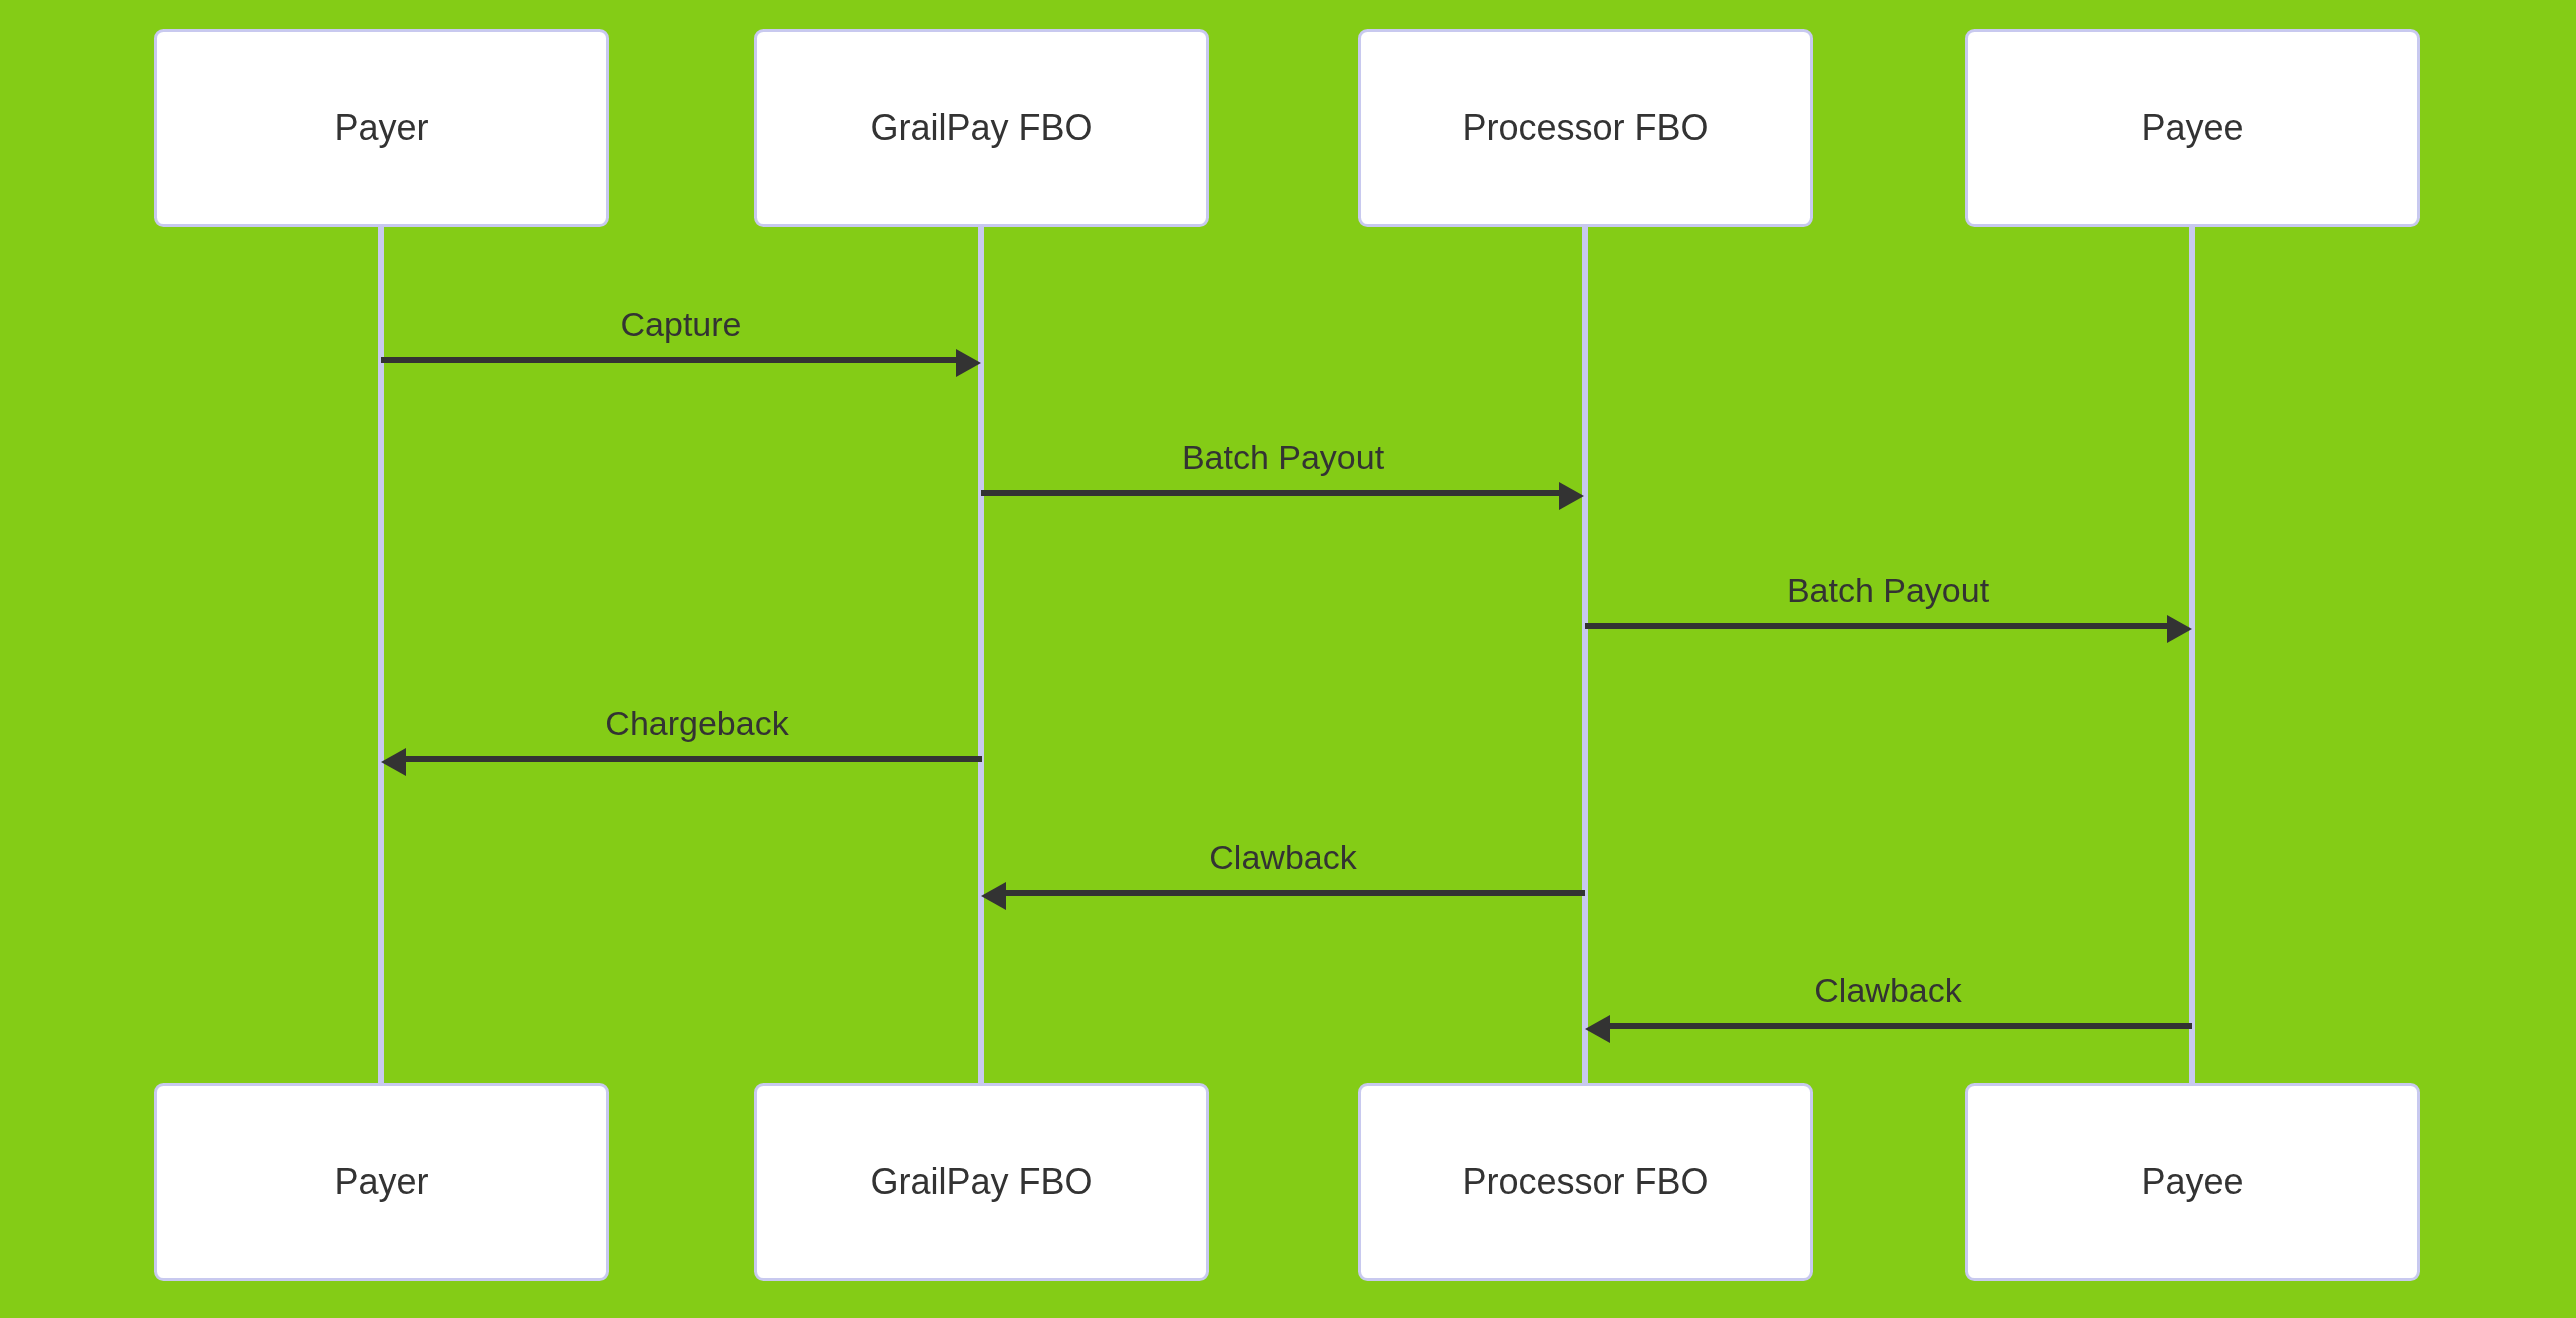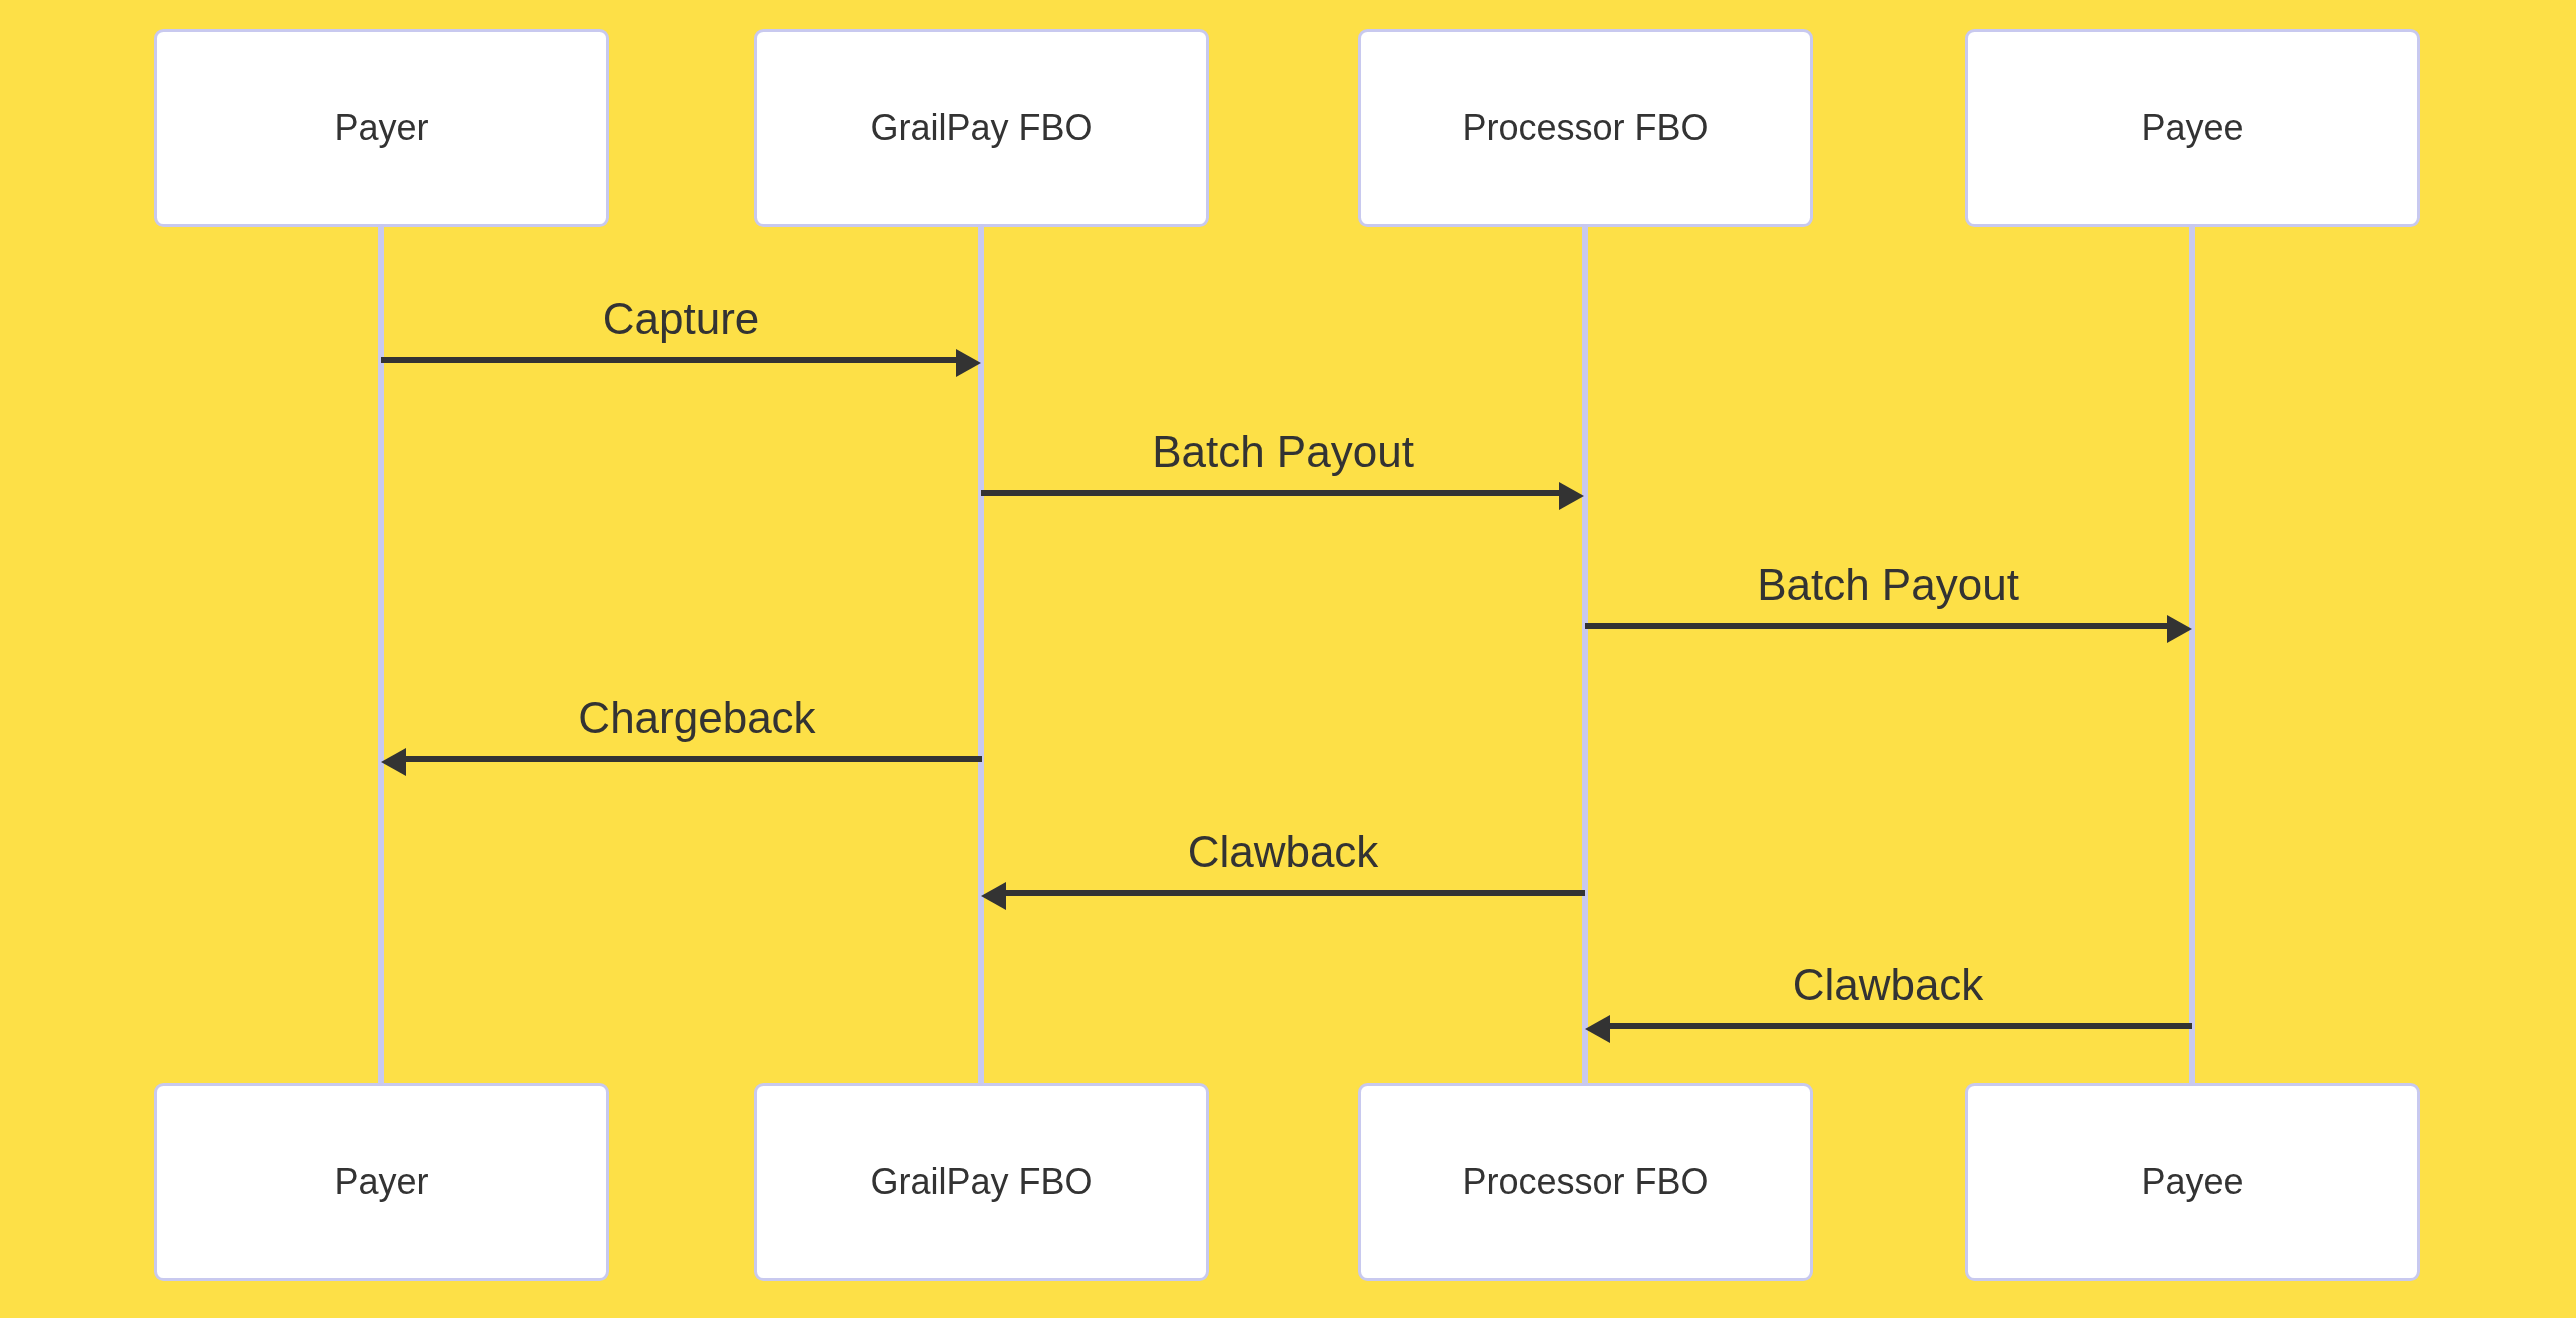--- a/index.html
+++ b/index.html
@@ -70,32 +70,32 @@
     border-left: 25.5px solid #333333;
     border-right: 0;
   }
   .msg-head.left {
     border-right: 25.5px solid #333333;
     border-left: 0;
   }
   .msg-label {
     position: absolute;
     font-family: "Liberation Sans", sans-serif;
-    font-size: 44px;
+    font-size: 34px;
     line-height: 1.1;
     color: #333333;
     white-space: nowrap;
     transform: translate(-50%, -100%);
     text-align: center;
   }
 </style>
 </head>
 <body>
 
-<div id="diagram-root" style="width: 2576px; height: 1319px; background: #fde047;">
+<div id="diagram-root" style="width: 2576px; height: 1319px; background: #84cc16;">
     <div class="lifeline" style="left: 378px; top: 227px; height: 856px; background: rgb(200, 201, 239);"></div>
     <div class="lifeline" style="left: 978px; top: 227px; height: 856px; background: rgb(200, 201, 239);"></div>
     <div class="lifeline" style="left: 1582px; top: 227px; height: 856px; background: rgb(200, 201, 239);"></div>
     <div class="lifeline" style="left: 2189px; top: 227px; height: 856px; background: rgb(200, 201, 239);"></div>
     <div class="actor-box" style="left: 154px; top: 29px; width: 455px; height: 198px; border-color: rgb(200, 201, 239); background: rgb(255, 255, 255);">
       <div class="actor-label" style="color: rgb(51, 51, 51);">Payer</div>
     </div>
     <div class="actor-box" style="left: 754px; top: 29px; width: 455px; height: 198px; border-color: rgb(200, 201, 239); background: rgb(255, 255, 255);">
       <div class="actor-label" style="color: rgb(51, 51, 51);">GrailPay FBO</div>
     </div>

